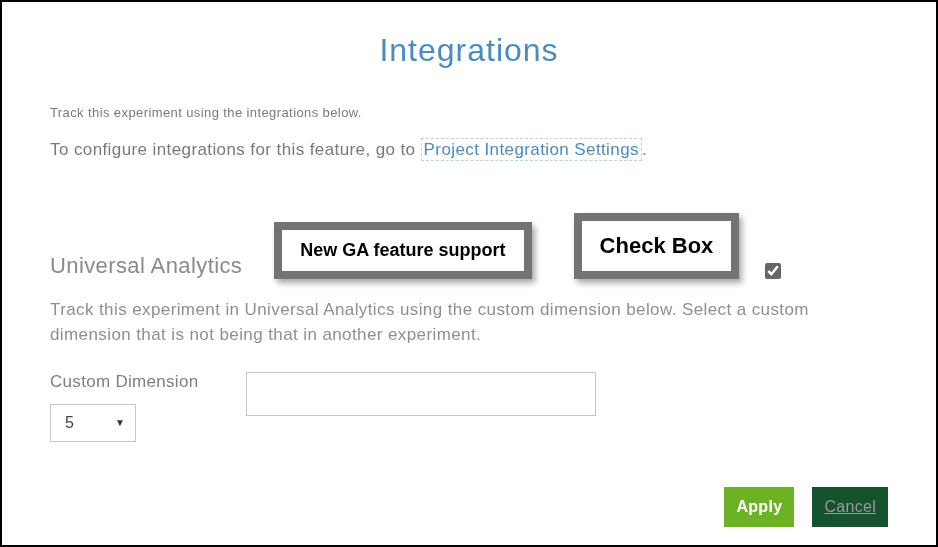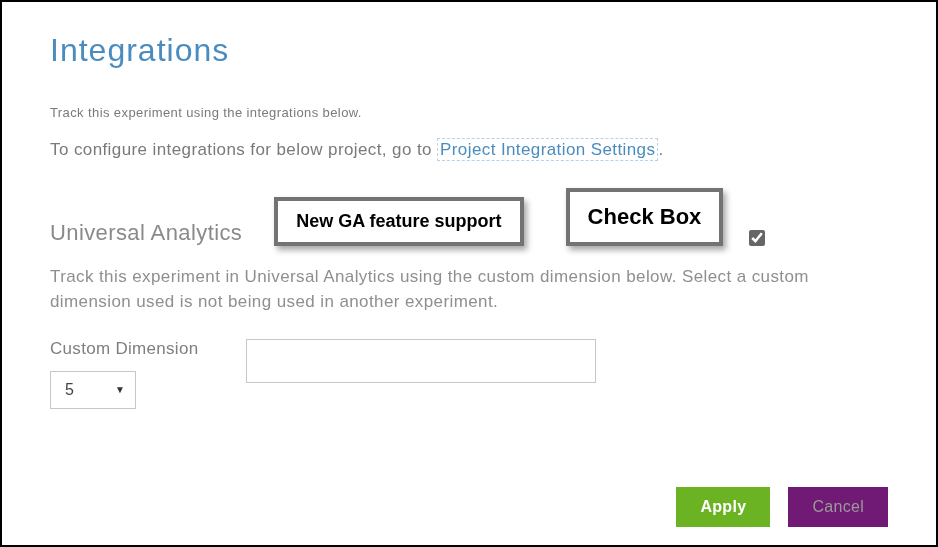--- a/index.html
+++ b/index.html
@@ -13,20 +13,21 @@
     }
     .container {
       padding: 30px 48px 0 48px;
     }
     .page-title {
       color: #4a8cbf;
       font-size: 32px;
       font-weight: 300;
       letter-spacing: 1px;
       margin-bottom: 36px;
+      text-align: center;
     }
     .description {
       color: #7a7a7a;
       font-size: 13px;
       margin-bottom: 20px;
       letter-spacing: 0.4px;
     }
     .config-text {
       color: #7a7a7a;
       font-size: 17px;
@@ -49,36 +50,37 @@
     }
     .section-heading {
       color: #8a8a8a;
       font-size: 22px;
       font-weight: 300;
       letter-spacing: 0.4px;
       margin-right: 20px;
     }
     .callout {
       background: #fff;
-      border: 4px solid #737373;
+      border: 8px solid #737373;
       box-shadow: 3px 4px 6px rgba(0,0,0,0.35);
       padding: 8px 18px;
       font-weight: bold;
       color: #000;
       text-align: center;
       line-height: 1.35;
     }
     .callout-ga {
       font-size: 18px;
       margin-right: 30px;
     }
     .callout-check {
       font-size: 22px;
       padding: 10px 18px;
       margin-right: 10px;
+      margin-top: 25px;
     }
     .checkbox-real {
       width: 16px;
       height: 16px;
       accent-color: #666;
       margin-left: 4px;
     }
     .helper-text {
       color: #8f8f8f;
       font-size: 17px;
@@ -131,61 +133,62 @@
     }
     .button-row {
       position: absolute;
       bottom: 18px;
       right: 48px;
       display: flex;
       gap: 18px;
     }
     .btn {
       height: 40px;
-      padding: 0 24px;
+      padding: 0 12px;
       font-size: 16px;
       border: none;
       cursor: pointer;
       letter-spacing: 0.3px;
     }
     .btn-apply {
       background: #6cb324;
       color: #fff;
       font-weight: bold;
     }
     .btn-cancel {
-      background: #701a75;
+      background: #14532d;
       color: #9a9a9a;
+      text-decoration: underline;
     }
   </style>
 </head>
 <body>
 
 <div class="container">
   <h1 class="page-title">Integrations</h1>
 
   <p class="description">Track this experiment using the integrations below.</p>
 
   <p class="config-text">
-    <span>To configure integrations for below project, go to </span><a href="#" class="config-link">Project Integration Settings</a><span>.</span>
+    <span>To configure integrations for this feature, go to </span><a href="#" class="config-link">Project Integration Settings</a><span>.</span>
   </p>
 
   <div class="analytics-row">
     <span class="section-heading">Universal Analytics</span>
 
     <div class="callout callout-ga">
       <div>New GA feature support</div>
     </div>
 
     <div class="callout callout-check">Check Box</div>
 
     <input type="checkbox" class="checkbox-real" checked="" style="">
   </div>
 
-  <p class="helper-text">Track this experiment in Universal Analytics using the custom dimension below. Select a custom dimension used is not being used in another experiment.</p>
+  <p class="helper-text">Track this experiment in Universal Analytics using the custom dimension below. Select a custom dimension that is not being that in another experiment.</p>
 
   <div class="form-row">
     <div class="form-col">
       <label class="form-label">Custom Dimension</label>
       <div class="select-wrapper">
         <span>5</span>
       </div>
     </div>
     <div class="form-col">
       <input type="text" class="tracker-input" value="" style="">

